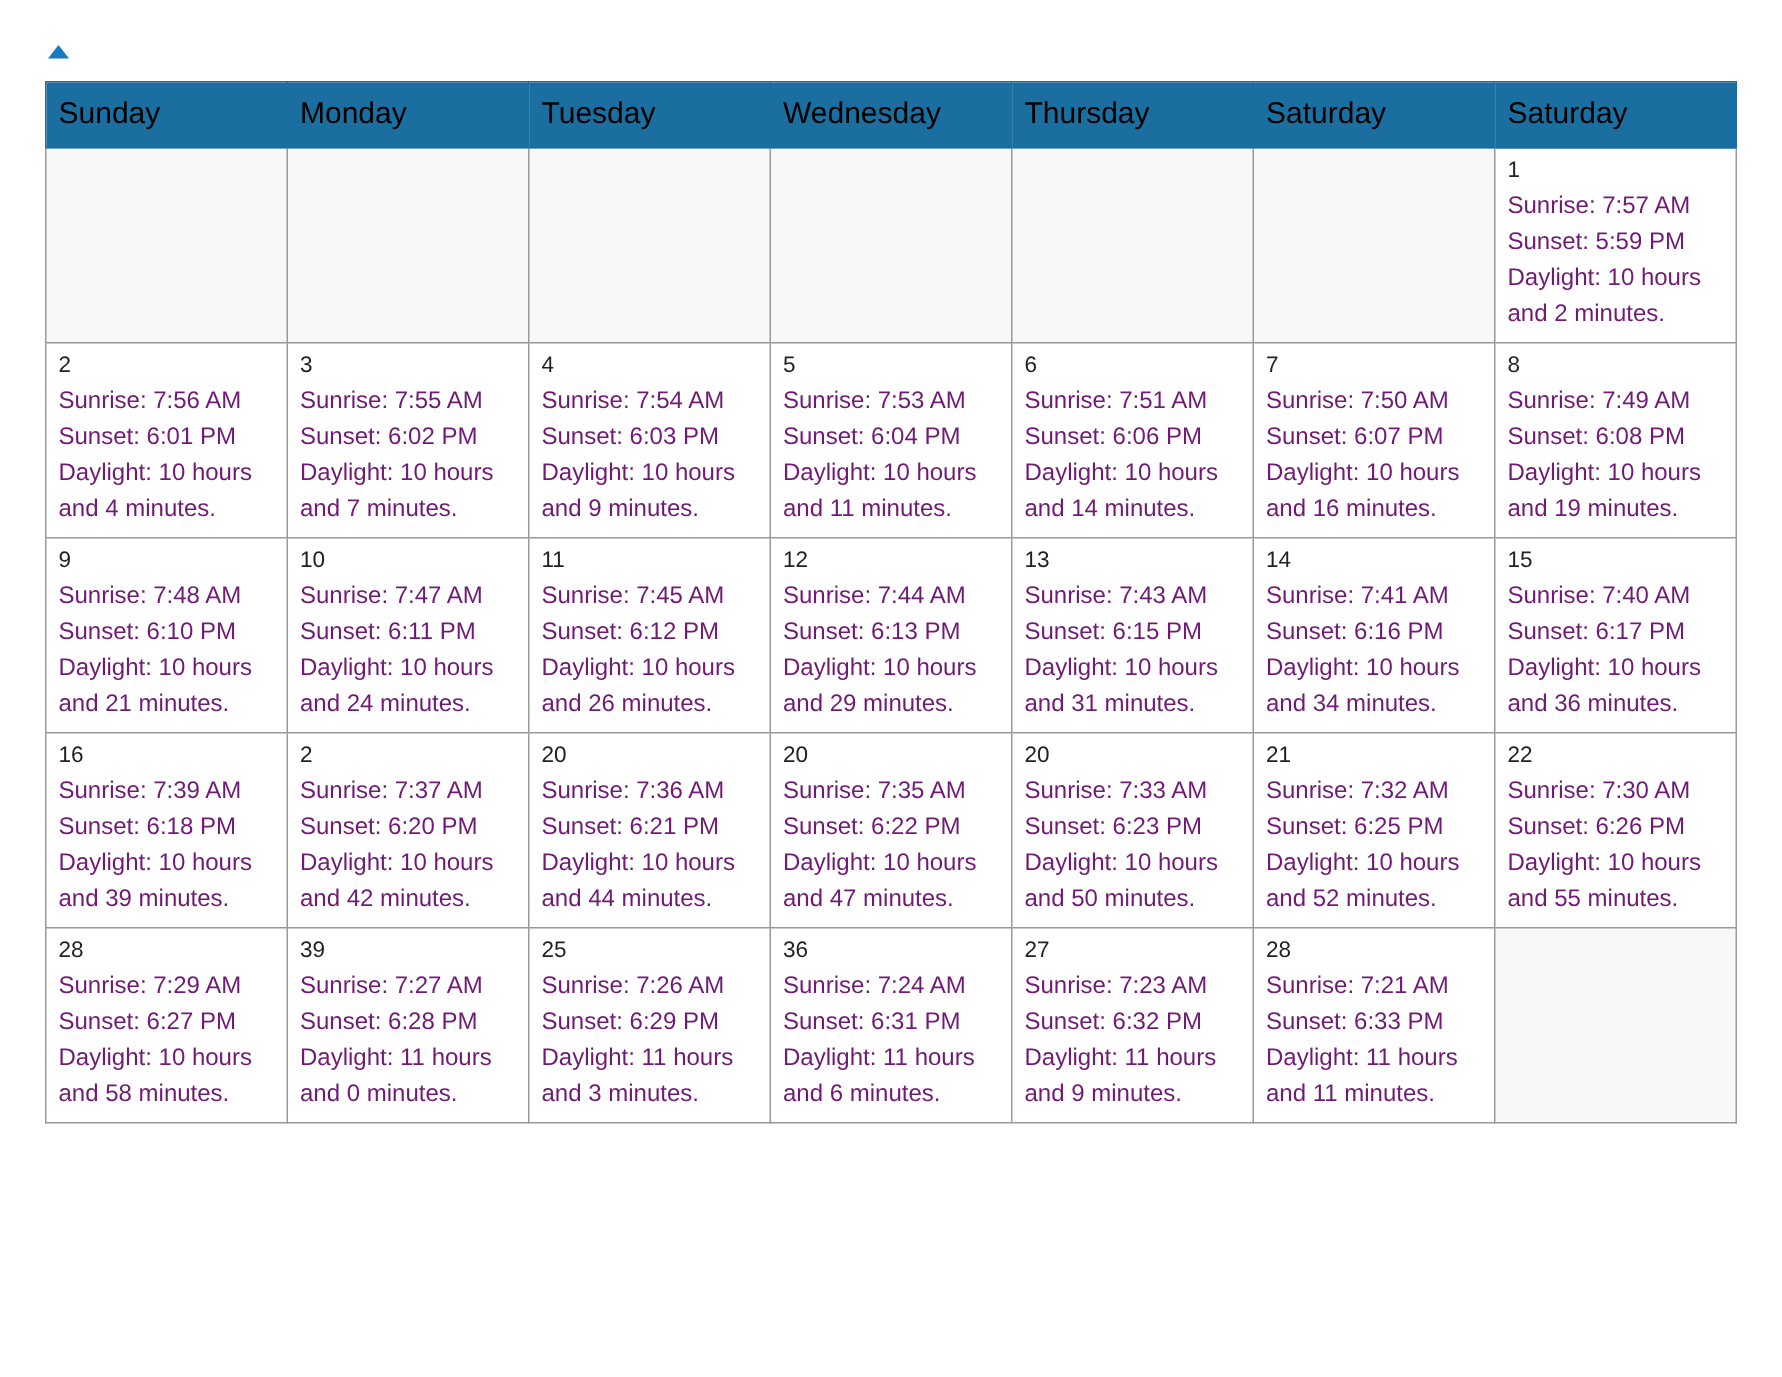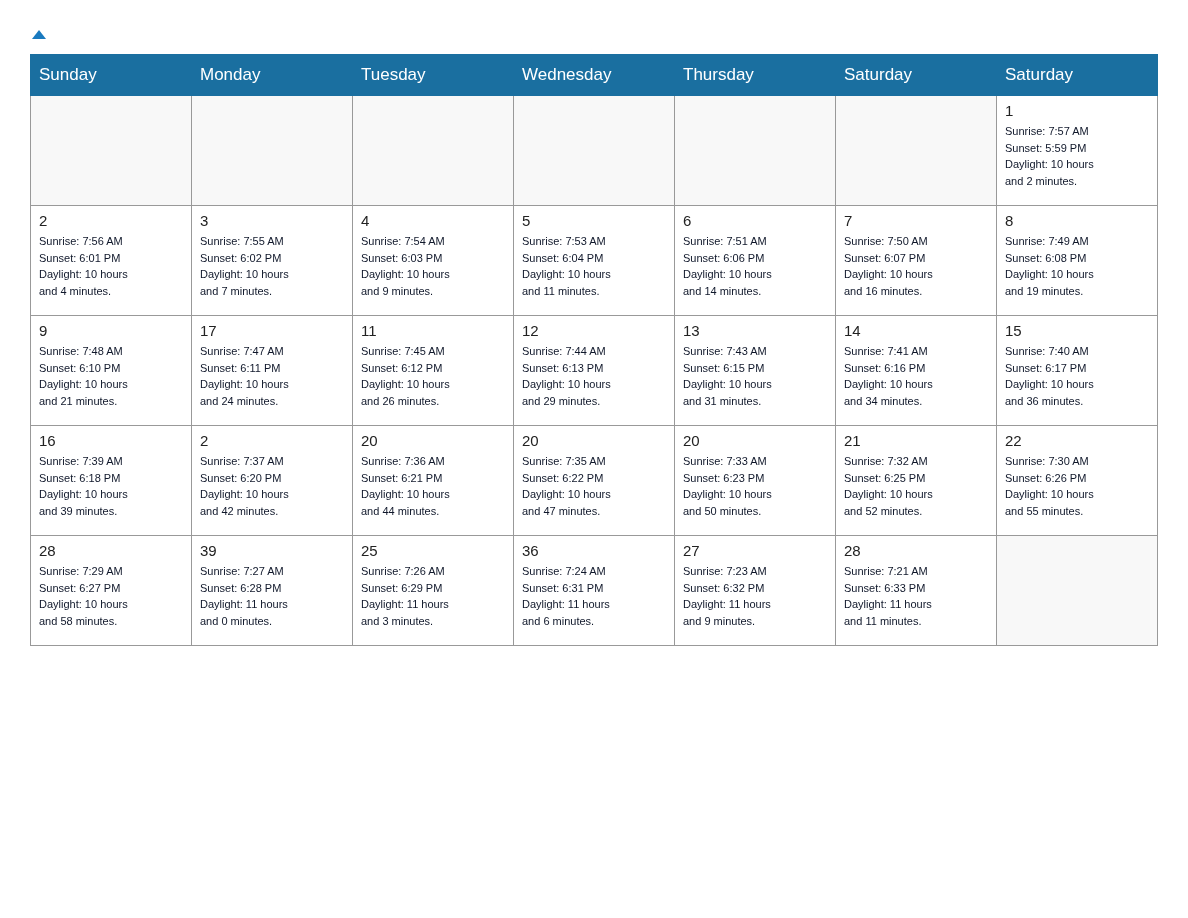--- a/index.html
+++ b/index.html
@@ -43,47 +43,47 @@
       color: #333;
       margin-top: 4px;
     }
     .calendar {
       width: 100%;
       border-collapse: collapse;
       margin-top: 10px;
     }
     .calendar thead tr th {
       background-color: #1a6fa0;
-      color: #ffffff;
+      color: #000000;
       padding: 10px 8px;
       text-align: left;
-      font-size: 17px;
+      font-size: 20px;
       font-weight: normal;
       border: 1px solid #1a6fa0;
     }
     .calendar tbody tr td {
       border: 1px solid #999;
       vertical-align: top;
       padding: 6px 8px;
       font-size: 12.5px;
       color: #222;
       width: 14.28%;
       min-height: 110px;
       height: 110px;
     }
     .day-number {
       font-size: 15px;
       font-weight: normal;
       margin-bottom: 4px;
       display: block;
     }
     .day-info {
-      font-size: 11px;
+      font-size: 16px;
       line-height: 1.5;
-      color: #0f172a;
+      color: #701a75;
     }
     .empty-cell {
       background: #f8f8f8;
     }
     .week-row td {
       border-top: 2px solid #1a6fa0;
     }
     .logo-icon {
       display: inline-flex;
       align-items: center;
@@ -163,21 +163,21 @@
           <span class="day-number">8</span>
           <div class="day-info">Sunrise: 7:49 AM<br>Sunset: 6:08 PM<br>Daylight: 10 hours<br>and 19 minutes.</div>
         </td>
       </tr>
       <tr class="week-row">
         <td>
           <span class="day-number">9</span>
           <div class="day-info">Sunrise: 7:48 AM<br>Sunset: 6:10 PM<br>Daylight: 10 hours<br>and 21 minutes.</div>
         </td>
         <td>
-          <span class="day-number">17</span>
+          <span class="day-number">10</span>
           <div class="day-info">Sunrise: 7:47 AM<br>Sunset: 6:11 PM<br>Daylight: 10 hours<br>and 24 minutes.</div>
         </td>
         <td>
           <span class="day-number">11</span>
           <div class="day-info">Sunrise: 7:45 AM<br>Sunset: 6:12 PM<br>Daylight: 10 hours<br>and 26 minutes.</div>
         </td>
         <td>
           <span class="day-number">12</span>
           <div class="day-info">Sunrise: 7:44 AM<br>Sunset: 6:13 PM<br>Daylight: 10 hours<br>and 29 minutes.</div>
         </td>

